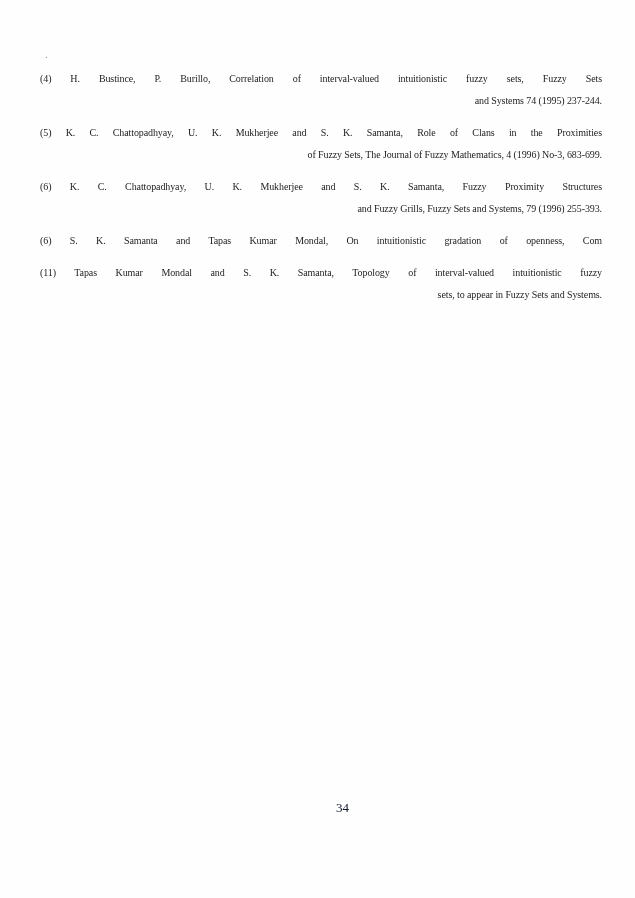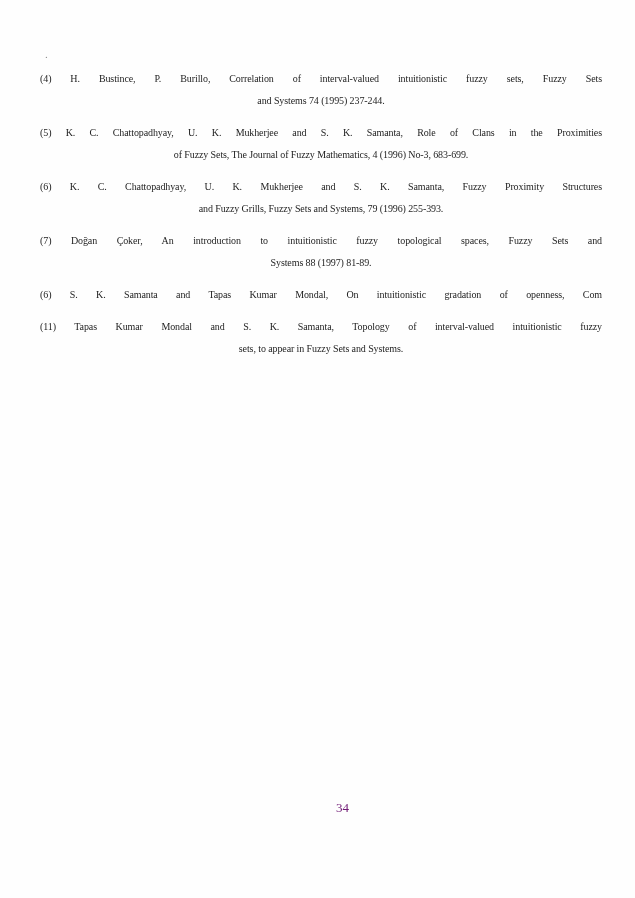--- a/index.html
+++ b/index.html
@@ -39,29 +39,29 @@
   .ln {
     display: block;
     height: 22px;
     overflow: hidden;
   }
   .just {
     text-align: justify;
     text-align-last: justify;
   }
   .last {
-    text-align: center;
+    text-align: right;
   }
   .pageno {
     position: absolute;
     left: 336px;
     top: 797px;
     font-size: 13px;
     line-height: 22px;
-    color: #701a75;
+    color: #0f172a;
   }
 </style>
 </head>
 <body>
 
 <div class="page">
 
   <span class="stray-mark">.</span>
 
   <main class="refs">
@@ -74,24 +74,20 @@
     <p class="ref">
       <span class="ln just">(5) K. C. Chattopadhyay, U. K. Mukherjee and S. K. Samanta, Role of Clans in the Proximities</span>
       <span class="ln last">of Fuzzy Sets, The Journal of Fuzzy Mathematics, 4 (1996) No-3, 683-699.</span>
     </p>
 
     <p class="ref">
       <span class="ln just">(6) K. C. Chattopadhyay, U. K. Mukherjee and S. K. Samanta, Fuzzy Proximity Structures</span>
       <span class="ln last">and Fuzzy Grills, Fuzzy Sets and Systems, 79 (1996) 255-393.</span>
     </p>
 
-    <p class="ref">
-      <span class="ln just">(7) Doğan Çoker, An introduction to intuitionistic fuzzy topological spaces, Fuzzy Sets and</span>
-      <span class="ln last">Systems 88 (1997) 81-89.</span>
-    </p>
 
 
     <p class="ref">
       <span class="ln just">(6) S. K. Samanta and Tapas Kumar Mondal, On intuitionistic gradation of openness, Com</span>
     </p>
 
 
     <p class="ref">
       <span class="ln just">(11) Tapas Kumar Mondal and S. K. Samanta, Topology of interval-valued intuitionistic fuzzy</span>
       <span class="ln last">sets, to appear in Fuzzy Sets and Systems.</span>

